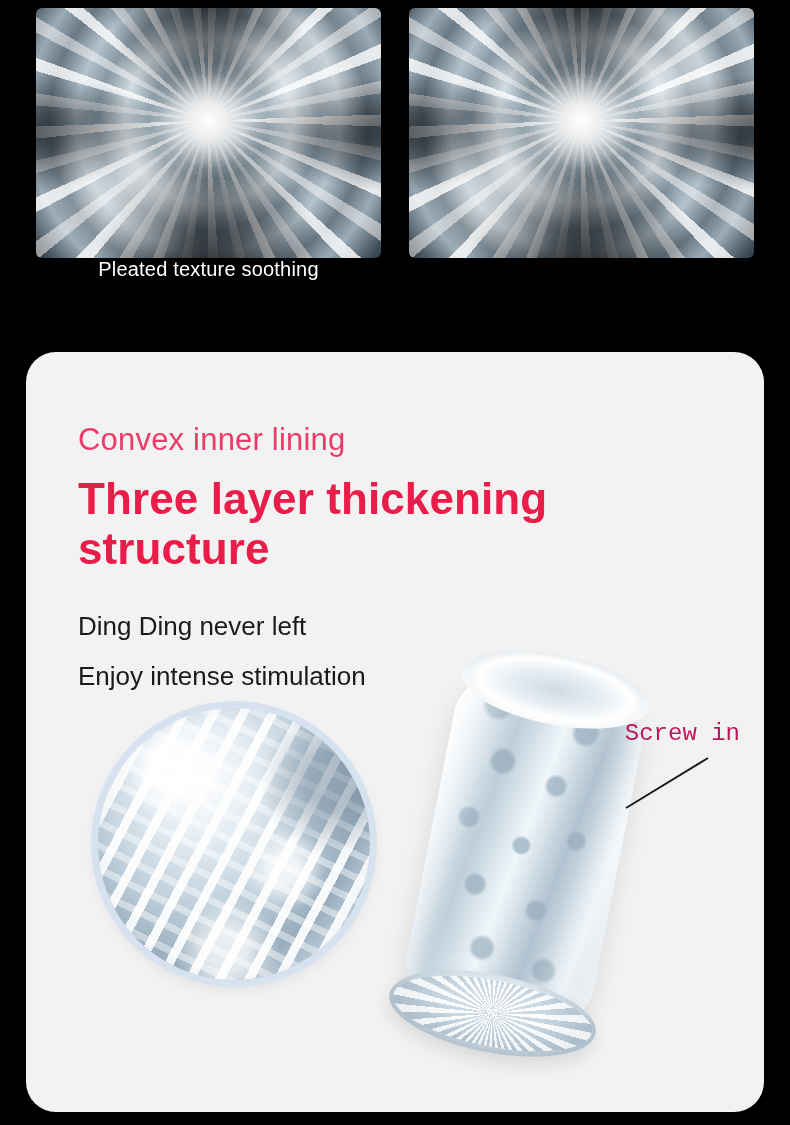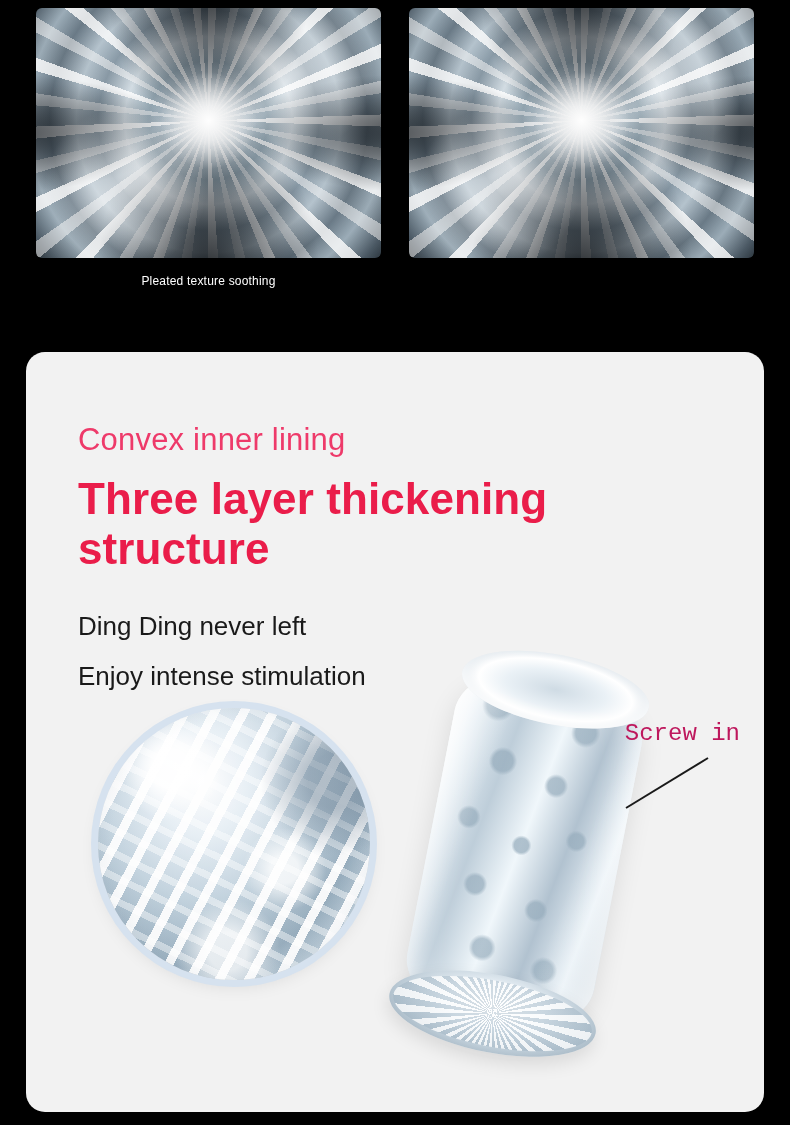--- a/index.html
+++ b/index.html
@@ -66,36 +66,35 @@
     background:
       radial-gradient(circle at 50% 45%, rgba(255,255,255,0.98) 0%, rgba(255,255,255,0.75) 6%, rgba(255,255,255,0.0) 22%),
       radial-gradient(circle at 26% 72%, rgba(255,255,255,0.55) 0%, rgba(255,255,255,0) 26%),
       radial-gradient(circle at 76% 26%, rgba(255,255,255,0.45) 0%, rgba(255,255,255,0) 24%),
       radial-gradient(ellipse at 50% 112%, rgba(10,14,18,0.95) 0%, rgba(10,14,18,0) 46%),
       radial-gradient(ellipse at 50% -14%, rgba(10,14,18,0.9) 0%, rgba(10,14,18,0) 42%),
       radial-gradient(ellipse at -14% 50%, rgba(10,14,18,0.85) 0%, rgba(10,14,18,0) 34%),
       radial-gradient(ellipse at 114% 50%, rgba(10,14,18,0.85) 0%, rgba(10,14,18,0) 34%);
   }
   .tile-caption {
-    margin-top: 16px;
     text-align: center;
     color: #ffffff;
-    font-size: 12px;
+    font-size: 20px;
     letter-spacing: 0.2px;
   }
 
   
   .card {
     position: absolute;
     left: 26px;
     top: 352px;
     width: 738px;
     height: 760px;
     background: #f2f2f2;
-    border-radius: 19px;
+    border-radius: 30px;
     overflow: hidden;
   }
   .card-text {
     position: absolute;
     left: 52px;
     top: 70px;
     width: 560px;
   }
   .eyebrow {
     color: #ee3a6a;

